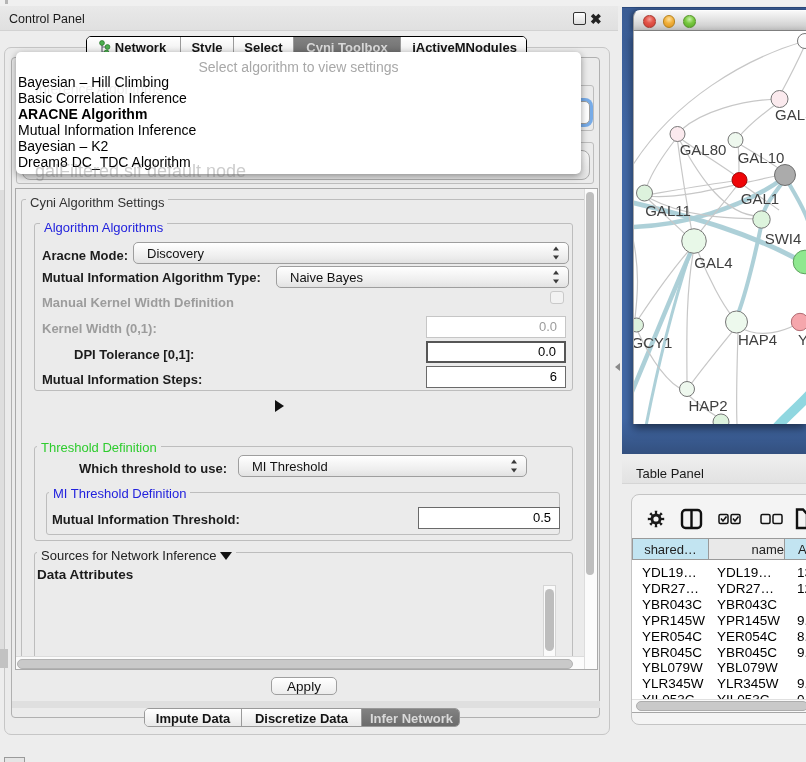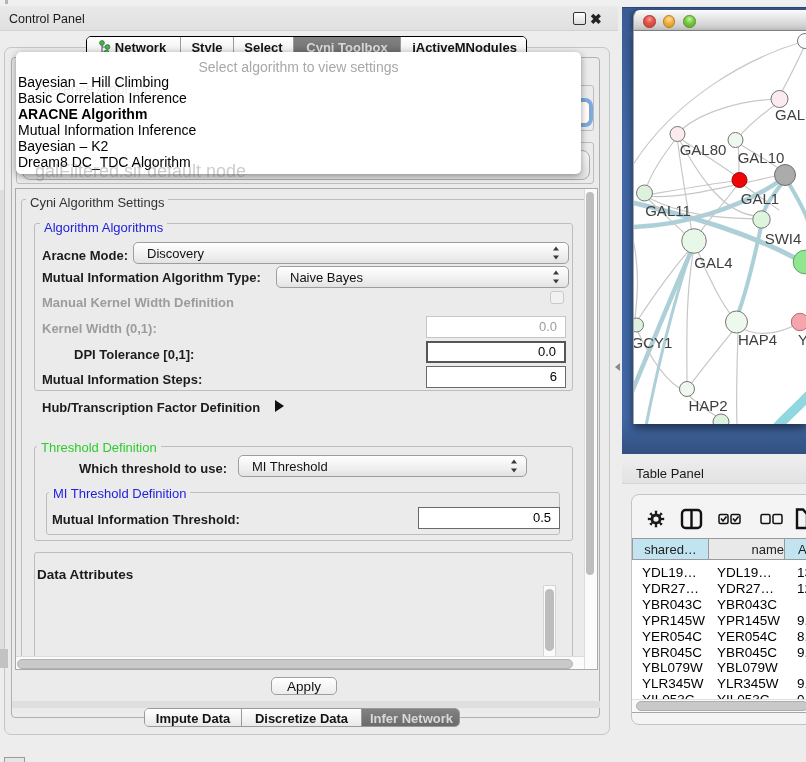--- a/index.html
+++ b/index.html
@@ -80,37 +80,37 @@
       </div>
 <div class="lbl dis abs" style="left:26px;top:105.5px;">Manual Kernel Width Definition</div>
 <div class="abs" style="left:534px;top:102px;width:14px;height:13px;border:1px solid #c9c9c9;border-radius:3px;background:#f2f2f2;"></div>
 <div class="lbl dis abs" style="left:26px;top:131.5px;">Kernel Width (0,1):</div>
 <div class="tfield" style="left:410px;top:127px;width:140px;height:22px;border:1px solid #c6c6c6;color:#9c9c9c;">0.0</div>
 <div class="lbl abs" style="left:26px;top:157.5px;padding-left:32px;">DPI Tolerance [0,1]:</div>
 <div class="tfield" style="left:410px;top:152px;width:140px;height:22px;border:2px solid #565656;color:#000;line-height:18px;">0.0</div>
 <div class="lbl abs" style="left:26px;top:182.5px;">Mutual Information Steps:</div>
 <div class="tfield" style="left:410px;top:177px;width:140px;height:22px;border:1.5px solid #6a6a6a;color:#000;">6</div>
 
-<div class="lbl abs" style="left:26px;top:211px;">Hub/Transcription Factor Definition</div>
 <div class="abs" style="left:259px;top:211px;width:0;height:0;border-top:6px solid transparent;border-bottom:6px solid transparent;border-left:9px solid #111;"></div>
 
 <div class="grp" style="left:18px;top:257px;width:539px;height:95px;"></div>
 <div class="gt" style="left:21px;top:251px;color:#2ecc2e;">Threshold Definition</div>
 <div class="lbl abs" style="left:63px;top:271.5px;">Which threshold to use:</div>
 <div class="combo" style="left:222px;top:266px;width:289px;height:22px;padding-left:24px;">
         <span class="ct">MI Threshold</span>
         <span class="spin"></span>
       </div>
 
 <div class="grp" style="left:30px;top:303px;width:514px;height:43px;"></div>
 <div class="gt" style="left:33px;top:297px;color:#2222dd;">MI Threshold Definition</div>
 <div class="lbl abs" style="left:36px;top:323px;">Mutual Information Threshold:</div>
 <div class="tfield" style="left:402px;top:318px;width:142px;height:22px;border:1.5px solid #6a6a6a;color:#000;">0.5</div>
 
 <div class="grp" style="left:18px;top:363px;width:539px;height:130px;"></div>
+<div class="gt" style="left:21px;top:359px;color:#222;">Sources for Network Inference <span style="display:inline-block;width:0;height:0;border-left:6px solid transparent;border-right:6px solid transparent;border-top:8px solid #111;position:relative;top:0px;"></span></div>
 <div class="lbl abs" style="left:21px;top:378px;font-size:13.5px;">Data Attributes</div>
 
 <div class="abs" style="left:527px;top:396px;width:13px;height:80px;background:#fafafa;border:1px solid #d5d5d5;"></div>
 <div class="abs" style="left:529px;top:400px;width:9px;height:62px;background:#bdbdbd;border-radius:4.5px;"></div>
 </div>
 
 <div class="abs" style="left:568px;top:0;width:13.5px;height:482px;background:#fbfbfb;border-left:1px solid #dcdcdc;"></div>
 <div class="abs" style="left:570px;top:3px;width:7.5px;height:383px;background:#bebebe;border-radius:4px;"></div>
 
 <div class="abs" style="left:0;top:467px;width:568px;height:15px;background:#fbfbfb;border-top:1px solid #dcdcdc;"></div>

